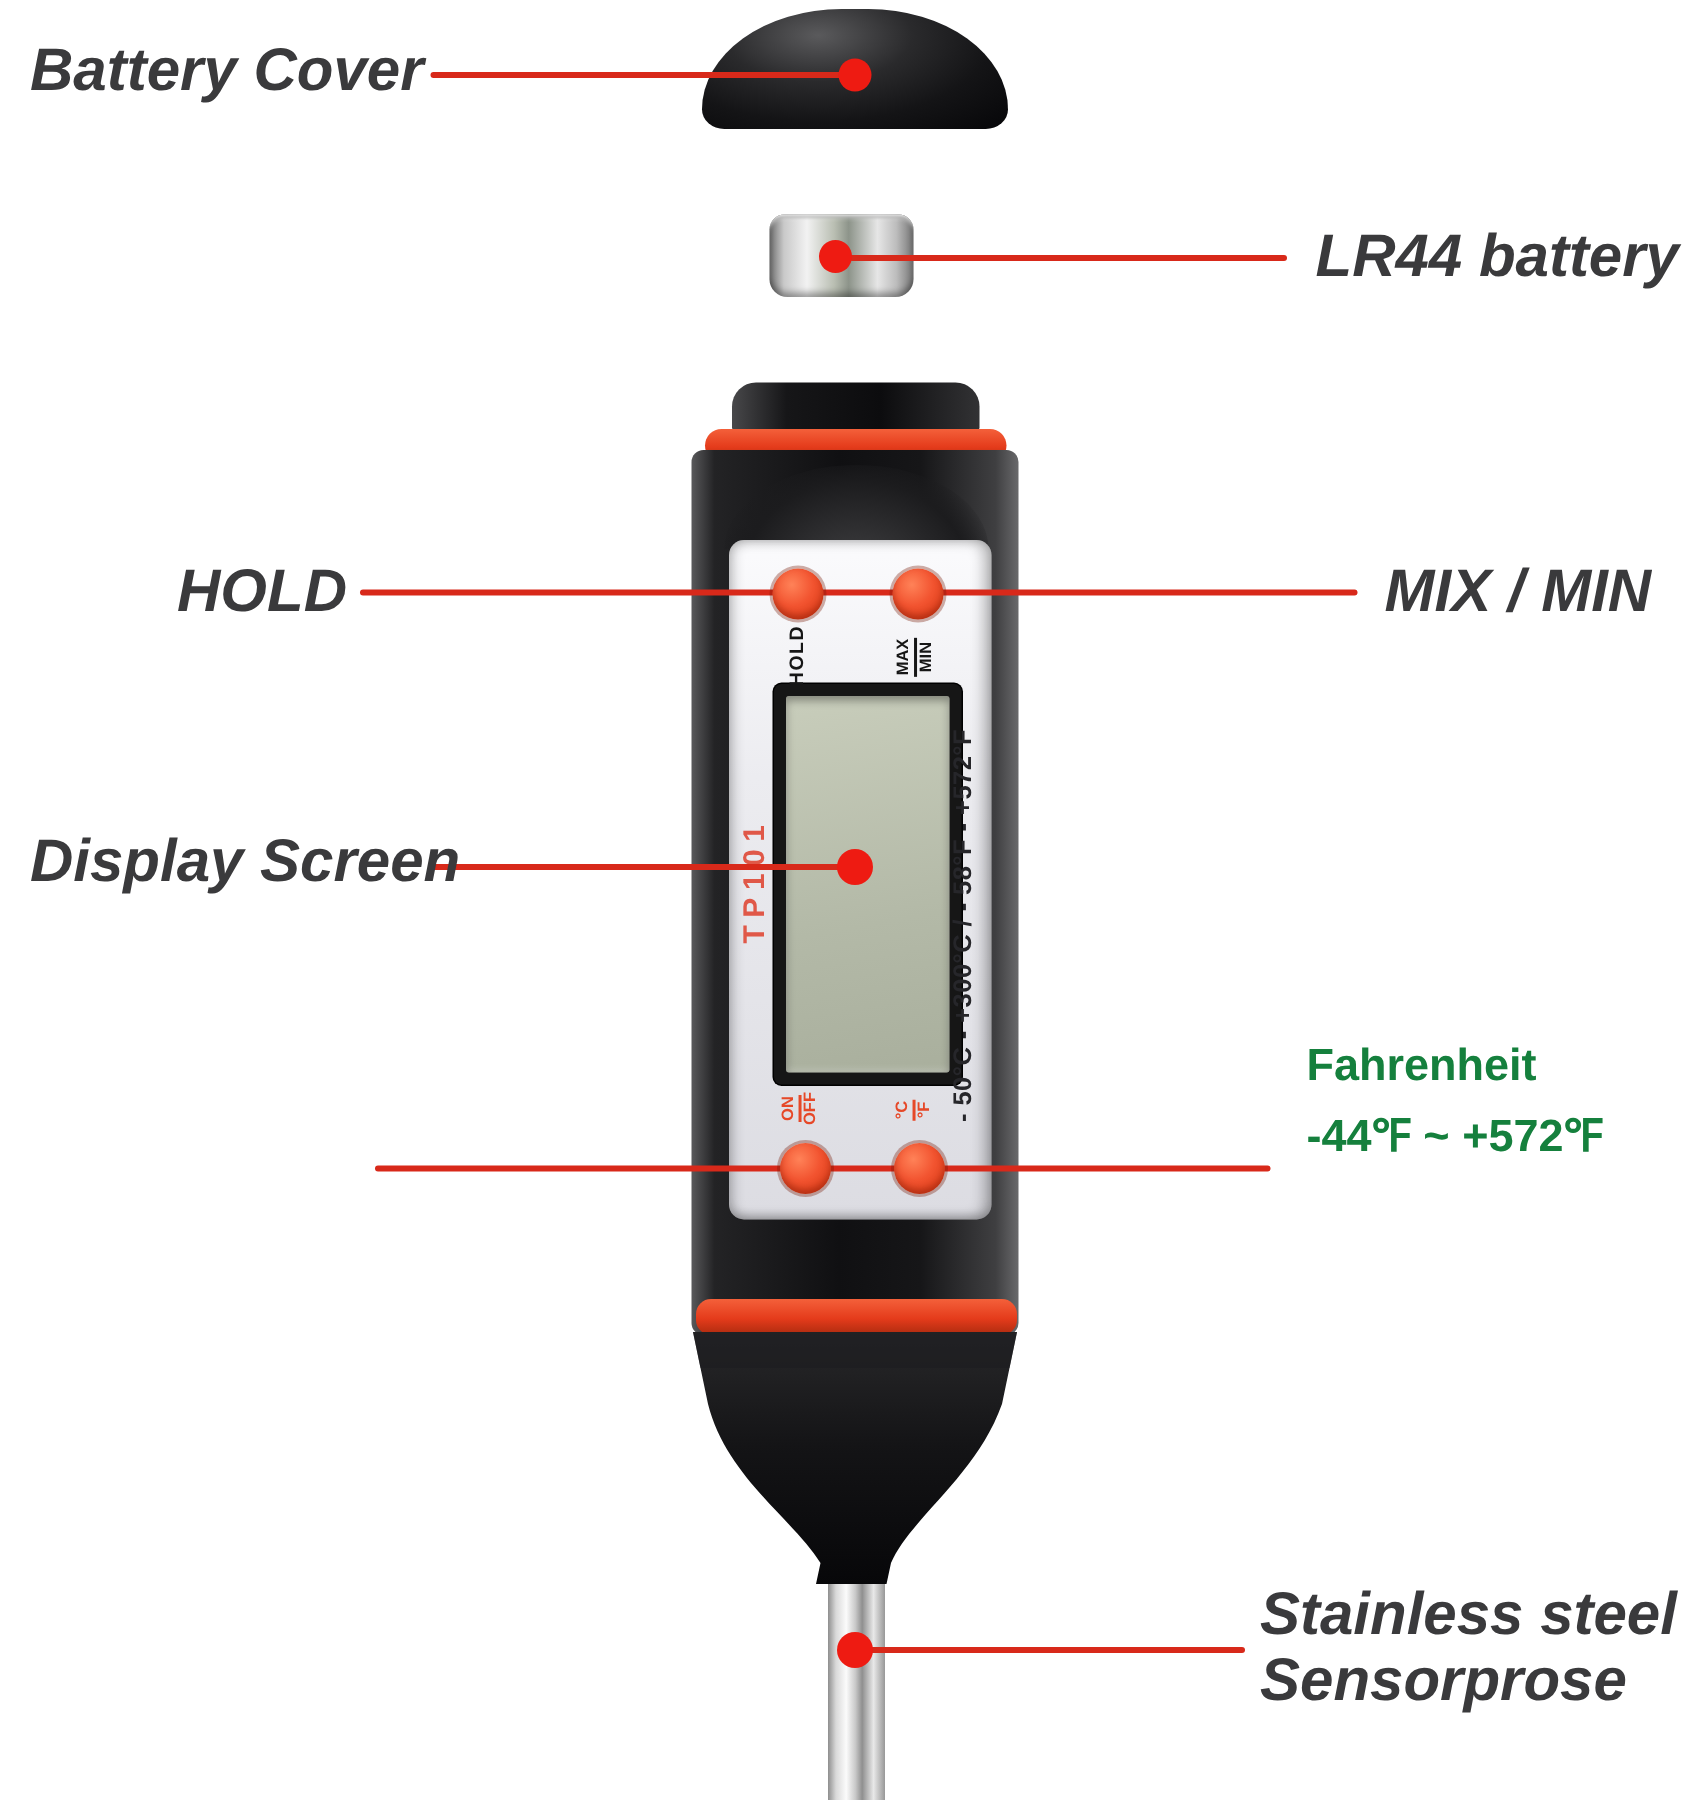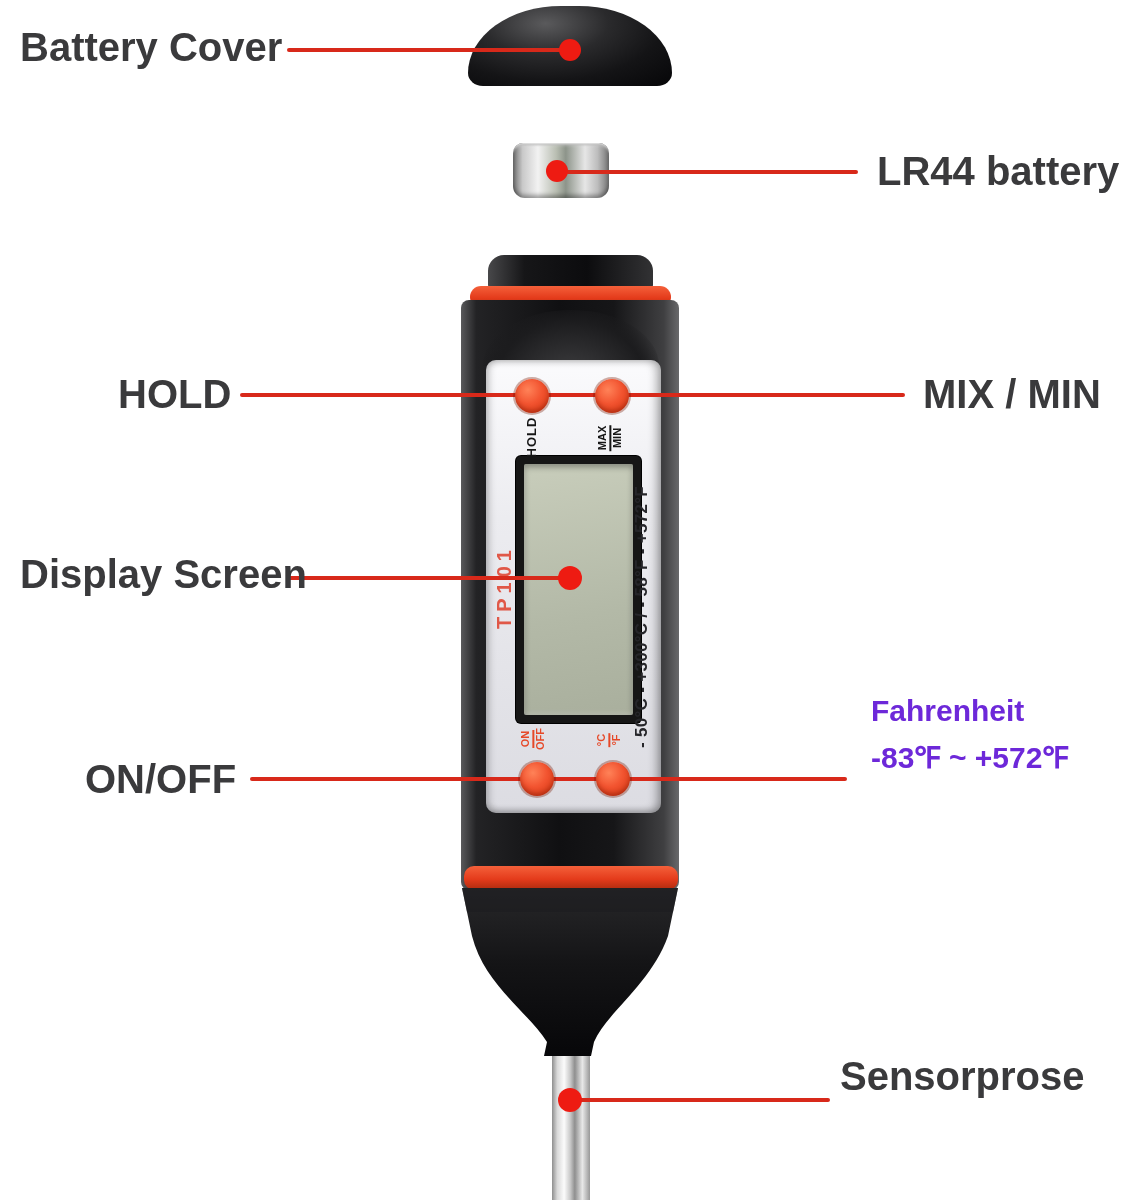--- a/index.html
+++ b/index.html
@@ -1,28 +1,28 @@
 <!DOCTYPE html>
 <html><head>
 <meta charset="utf-8">
 <style>
   html,body{margin:0;padding:0;background:#fff;}
   .canvas{position:relative;width:1135px;height:1200px;background:#fff;overflow:hidden;
           font-family:"Liberation Sans", sans-serif;}
 
   
-  .lbl{position:absolute;color:#3a3a3c;font-weight:700;font-size:40px;line-height:44px;white-space:nowrap;}
+  .lbl{position:absolute;color:#3a3a3c;font-weight:700;font-size:40px;line-height:44px;white-space:nowrap;font-style:italic;}
   #lbl-battery-cover{left:20px;top:25px;}
   #lbl-lr44{left:877px;top:149px;text-align:right;}
   #lbl-hold{left:118px;top:372px;}
   #lbl-mixmin{left:923px;top:372px;}
   #lbl-display{left:20px;top:552px;}
   #lbl-onoff{left:85px;top:757px;}
   #lbl-sensor{left:840px;top:1054px;}
-  #spec-block{position:absolute;left:871px;top:687px;color:#6d28d9;font-weight:700;
+  #spec-block{position:absolute;left:871px;top:687px;color:#15803d;font-weight:700;
               font-size:30px;line-height:47px;white-space:nowrap;}
 
   
   .line{position:absolute;height:4px;background:#d8291a;border-radius:2px;}
   #line-cover{left:287px;top:48px;width:276px;}
   #line-lr44{left:566px;top:170px;width:292px;}
   #line-holdmix{left:240px;top:393px;width:665px;}
   #line-display{left:287px;top:576px;width:284px;}
   #line-onoff{left:250px;top:777px;width:597px;}
   #line-sensor{left:570px;top:1098px;width:260px;}
@@ -161,22 +161,22 @@
   <div class="dot" id="dot-cover"></div>
   <div class="dot" id="dot-lr44"></div>
   <div class="dot big" id="dot-display"></div>
   <div class="dot big" id="dot-sensor"></div>
 
   <div class="lbl" id="lbl-battery-cover">Battery Cover</div>
   <div class="lbl" id="lbl-lr44">LR44 battery</div>
   <div class="lbl" id="lbl-hold">HOLD</div>
   <div class="lbl" id="lbl-mixmin">MIX / MIN</div>
   <div class="lbl" id="lbl-display">Display Screen</div>
-  <div class="lbl" id="lbl-onoff">ON/OFF</div>
   <div class="lbl" id="lbl-sensor">
+    <div>Stainless steel</div>
     <div>Sensorprose</div>
   </div>
   <div id="spec-block">
     <div>Fahrenheit</div>
-    <div>-83℉ ~ +572℉</div>
+    <div>-44℉ ~ +572℉</div>
   </div>
 
 </div>
 
 </body></html>

